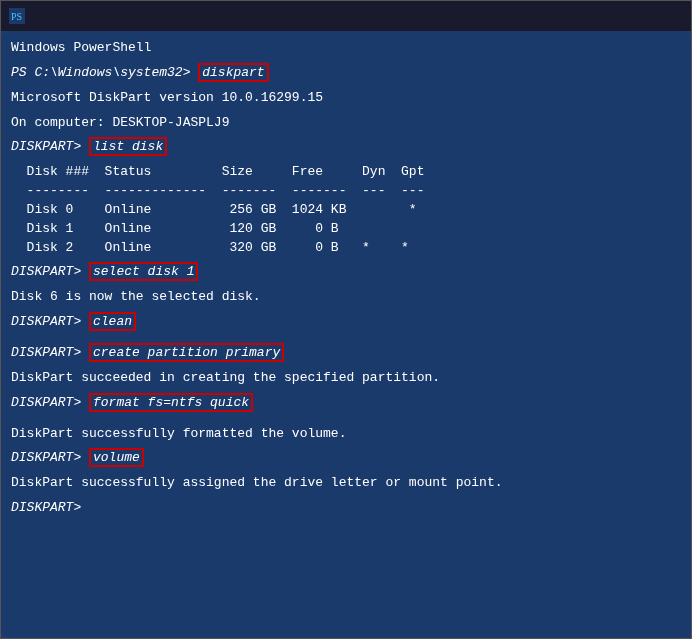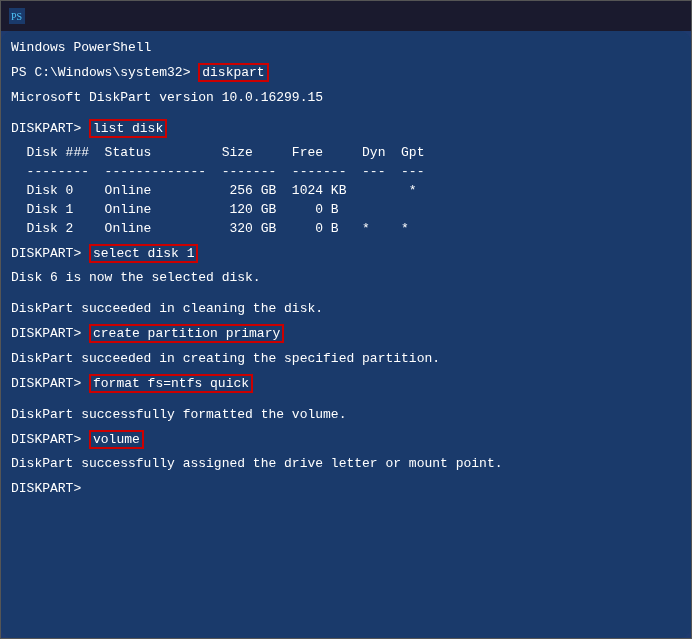--- a/index.html
+++ b/index.html
@@ -65,20 +65,21 @@
       color: #ffffff;
       line-height: 1.45;
       border-radius: 12px;
     }
     .line {
       white-space: pre;
       min-height: 1.45em;
     }
     .prompt {
       color: #ffffff;
+      font-style: italic;
     }
     .cmd-highlight {
       display: inline;
       background: transparent;
       border: 2px solid #cc0000;
       padding: 0 2px;
       color: #ffffff;
     }
     .output {
       color: #ffffff;
@@ -103,35 +104,36 @@
       <div class="title-btn close"></div>
     </div>
   </div>
   <div class="console-area" id="console-area">
   <div class="line output">Windows PowerShell</div>
       <div class="blank"></div>
       <div class="line prompt"><span>PS C:\Windows\system32&gt; </span><span class="cmd-highlight">diskpart</span></div>
       <div class="blank"></div>
       <div class="line output">Microsoft DiskPart version 10.0.16299.15</div>
       <div class="blank"></div>
+      <div class="line output">On computer: DESKTOP-JASPLJ9</div>
       <div class="blank"></div>
       <div class="line prompt"><span>DISKPART&gt; </span><span class="cmd-highlight">list disk</span></div>
       <div class="blank"></div>
       <div class="line output">  Disk ###  Status         Size     Free     Dyn  Gpt</div>
       <div class="line output">  --------  -------------  -------  -------  ---  ---</div>
       <div class="line output">  Disk 0    Online          256 GB  1024 KB        *</div>
       <div class="line output">  Disk 1    Online          120 GB     0 B</div>
       <div class="line output">  Disk 2    Online          320 GB     0 B   *    *</div>
       <div class="blank"></div>
       <div class="line prompt"><span>DISKPART&gt; </span><span class="cmd-highlight">select disk 1</span></div>
       <div class="blank"></div>
       <div class="line output">Disk 6 is now the selected disk.</div>
       <div class="blank"></div>
+      <div class="line prompt"><span>DISKPART&gt; </span><span class="cmd-highlight">clean</span></div>
       <div class="blank"></div>
-      <div class="line output">DiskPart succeeded in cleaning the disk.</div>
       <div class="blank"></div>
       <div class="line prompt"><span>DISKPART&gt; </span><span class="cmd-highlight">create partition primary</span></div>
       <div class="blank"></div>
       <div class="line output">DiskPart succeeded in creating the specified partition.</div>
       <div class="blank"></div>
       <div class="line prompt"><span>DISKPART&gt; </span><span class="cmd-highlight">format fs=ntfs quick</span></div>
       <div class="blank"></div>
       <div class="blank"></div>
       <div class="line output">DiskPart successfully formatted the volume.</div>
       <div class="blank"></div>

